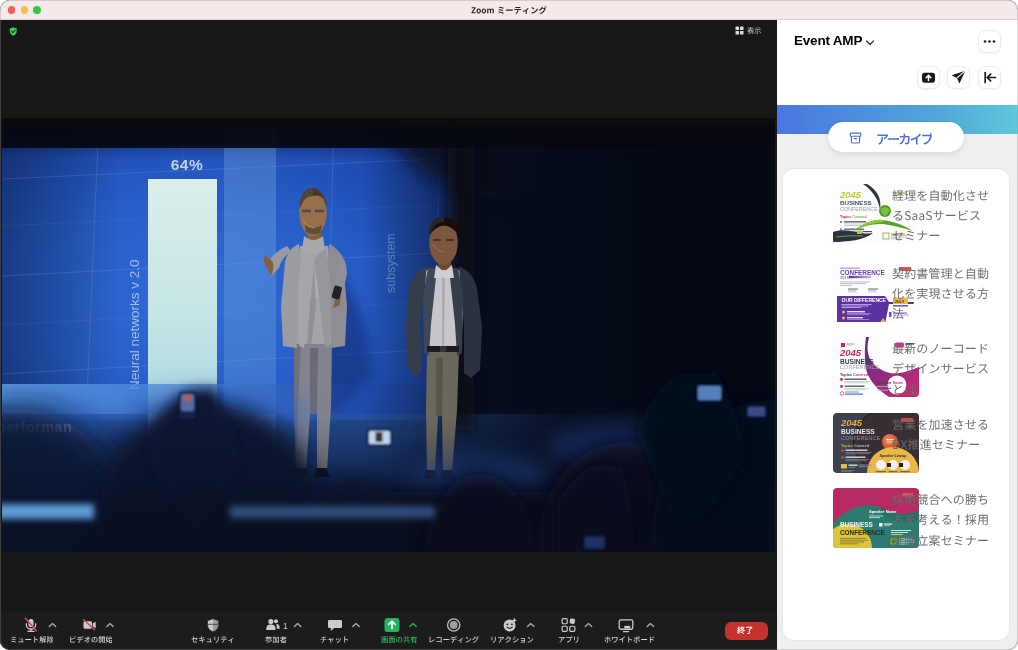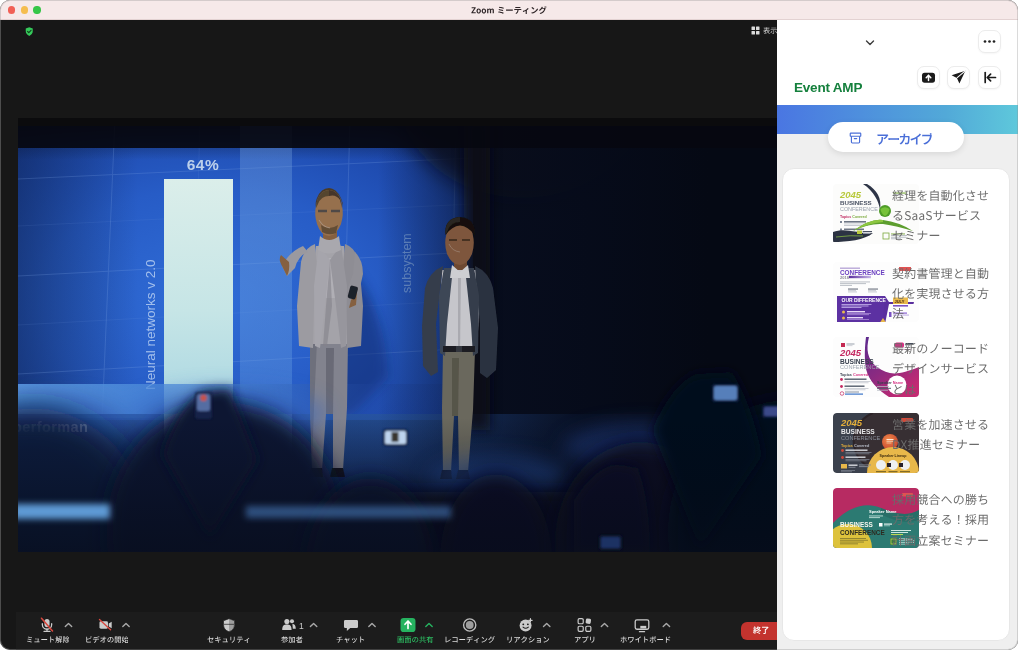--- a/index.html
+++ b/index.html
@@ -1,18 +1,18 @@
 <!DOCTYPE html>
 <html><head><meta charset="utf-8"><style>
 *{margin:0;padding:0;box-sizing:border-box;}
 html,body{width:1018px;height:650px;background:#fff;font-family:"Liberation Sans",sans-serif;overflow:hidden;}
 #win{position:relative;width:1018px;height:650px;border-radius:10px;overflow:hidden;background:#171717;box-shadow:inset 0 0 0 1px rgba(110,110,110,0.28);}
 #titlebar{position:absolute;left:0;top:0;width:1018px;height:20px;background:#f6e9e9;border-bottom:1px solid #e3d2d2;}
 .tl{position:absolute;top:6.3px;width:7.4px;height:7.4px;border-radius:50%;}
-#main{position:absolute;left:16px;top:20px;width:777px;height:630px;background:#171717;}
+#main{position:absolute;left:0;top:20px;width:777px;height:630px;background:#171717;}
 #sidebar{position:absolute;left:777px;top:20px;width:241px;height:630px;background:#efefef;}
 #sbtop{position:absolute;left:0;top:0;width:241px;height:85px;background:#fff;}
 #grad{position:absolute;left:0;top:85px;width:241px;height:29px;background:linear-gradient(90deg,#4a76e2,#52a9d8 70%,#5ec8db);}
 .sbtn{position:absolute;width:23px;height:23px;background:#fff;border:1px solid #ececec;border-radius:7px;box-shadow:0 1px 2px rgba(0,0,0,0.04);}
 #pill{position:absolute;left:51px;top:102px;width:136px;height:30px;background:#fff;border-radius:15px;box-shadow:0 2px 6px rgba(0,0,0,0.10);}
 #card{position:absolute;left:5px;top:148px;width:228px;height:473px;background:#fff;border:1px solid #e7e7e7;border-radius:12px;}
 .thumb{position:absolute;left:15.5px;width:86px;height:60px;border-radius:4px;overflow:hidden;margin-left:40px;}
 #toolbar{position:absolute;left:0;bottom:0;width:777px;height:38px;background:#1c1c1c;}
 #endbtn{position:absolute;left:725px;top:9.5px;width:42.5px;height:18.5px;background:#c3332e;border-radius:6px;}
 .ico{position:absolute;}
@@ -392,21 +392,21 @@
           <path transform="translate(0,250) scale(1,-1)" d="M143 198Q143 196 143 193Q142 189 142 185Q142 181 142 178Q142 171 142 163Q142 154 142 145Q142 137 142 130Q142 125 142 116Q142 107 142 95Q142 83 142 71Q142 58 142 47Q142 35 142 26Q142 17 142 12Q142 2 136 -4Q130 -9 118 -9Q112 -9 106 -9Q99 -9 92 -8Q86 -8 80 -7L78 17Q86 16 94 15Q102 15 106 15Q111 15 114 17Q116 19 116 24Q116 27 116 35Q116 43 116 54Q116 65 116 77Q116 89 116 100Q116 111 116 119Q116 127 116 130Q116 135 116 143Q116 152 116 162Q116 172 116 178Q116 183 115 189Q115 195 114 198ZM27 157Q32 156 38 156Q43 155 49 155Q52 155 61 155Q71 155 83 155Q96 155 111 155Q126 155 141 155Q156 155 169 155Q182 155 191 155Q201 155 204 155Q209 155 215 156Q222 156 226 157V131Q221 131 215 131Q209 131 204 131Q201 131 192 131Q183 131 170 131Q156 131 142 131Q127 131 112 131Q97 131 84 131Q71 131 62 131Q53 131 49 131Q44 131 38 131Q32 131 27 130ZM87 94Q83 86 77 76Q71 67 64 57Q57 47 50 39Q44 31 39 25L17 40Q23 45 30 53Q37 61 43 70Q50 79 55 88Q61 97 65 105ZM193 105Q197 99 203 91Q209 82 215 73Q221 64 227 55Q232 46 236 39L212 27Q209 34 203 43Q198 52 193 62Q187 71 181 79Q176 87 171 93Z M472 167Q471 166 470 163Q470 160 469 157Q468 155 468 153Q466 139 463 123Q460 107 454 91Q449 75 439 60Q424 36 399 18Q375 -1 345 -11L323 11Q341 16 358 24Q375 33 390 45Q405 58 415 73Q422 84 427 97Q432 110 435 125Q438 139 439 153Q436 153 428 153Q420 153 410 153Q399 153 387 153Q375 153 363 153Q351 153 340 153Q329 153 321 153Q312 153 309 153Q309 151 309 146Q309 142 309 136Q309 130 309 125Q309 119 309 114Q309 110 309 107Q309 104 309 99Q309 94 309 89H281Q281 94 281 98Q282 103 282 107Q282 110 282 117Q282 124 282 132Q282 141 282 148Q282 156 282 160Q282 165 281 169Q281 174 281 178Q286 178 293 178Q301 178 309 178Q311 178 318 178Q325 178 335 178Q345 178 357 178Q369 178 381 178Q393 178 404 178Q414 178 422 178Q430 178 434 178Q439 178 444 178Q449 178 453 179Z M519 93Q552 102 580 114Q607 126 628 139Q641 147 654 157Q667 167 678 178Q689 189 697 199L719 179Q708 168 695 157Q682 146 668 135Q654 125 639 116Q625 108 608 99Q590 90 571 83Q551 75 531 69ZM624 126 651 134V20Q651 15 651 9Q652 4 652 -1Q652 -6 653 -9H622Q622 -6 623 -1Q623 4 623 9Q624 15 624 20Z M832 23Q832 27 832 38Q832 48 832 63Q832 77 832 93Q832 109 832 124Q832 139 832 151Q832 162 832 168Q832 173 831 181Q831 189 830 195H860Q860 189 859 182Q858 174 858 168Q858 159 858 146Q858 133 858 118Q858 103 858 88Q859 73 859 59Q859 46 859 36Q859 27 859 23Q859 19 859 13Q859 8 859 2Q860 -4 860 -9H830Q831 -2 831 7Q832 16 832 23ZM853 130Q865 127 880 122Q895 116 911 111Q927 105 940 99Q954 93 964 88L953 61Q942 67 929 73Q916 79 902 84Q889 90 876 94Q863 99 853 102Z M1189 200Q1194 193 1200 183Q1205 174 1209 166L1193 159Q1189 167 1184 176Q1178 186 1173 193ZM1220 207Q1224 202 1227 196Q1231 190 1235 184Q1238 178 1240 174L1224 167Q1220 175 1215 184Q1209 193 1204 200ZM1139 195Q1139 193 1138 189Q1138 186 1138 182Q1137 178 1137 175Q1137 168 1137 159Q1137 151 1137 142Q1137 134 1137 127Q1137 122 1137 113Q1137 103 1137 92Q1137 80 1137 68Q1137 55 1137 44Q1137 32 1137 23Q1137 14 1137 9Q1137 -1 1132 -7Q1126 -12 1114 -12Q1108 -12 1101 -12Q1095 -12 1088 -11Q1082 -11 1076 -10L1074 14Q1082 13 1090 12Q1097 11 1102 11Q1107 11 1109 14Q1112 16 1112 21Q1112 24 1112 32Q1112 40 1112 51Q1112 62 1112 74Q1112 86 1112 97Q1112 108 1112 116Q1112 124 1112 127Q1112 131 1112 140Q1112 149 1112 159Q1112 168 1112 175Q1112 180 1111 186Q1111 192 1110 195ZM1022 154Q1028 153 1033 152Q1039 152 1045 152Q1048 152 1057 152Q1066 152 1079 152Q1092 152 1107 152Q1122 152 1137 152Q1152 152 1165 152Q1178 152 1187 152Q1197 152 1200 152Q1205 152 1211 152Q1217 153 1222 153V127Q1217 128 1211 128Q1205 128 1200 128Q1197 128 1188 128Q1178 128 1165 128Q1152 128 1137 128Q1122 128 1108 128Q1093 128 1080 128Q1067 128 1058 128Q1048 128 1045 128Q1039 128 1033 128Q1028 128 1022 127ZM1083 91Q1078 83 1072 73Q1067 63 1060 54Q1053 44 1046 36Q1040 27 1034 22L1013 36Q1019 42 1026 50Q1033 58 1039 67Q1046 76 1051 85Q1057 94 1060 101ZM1188 102Q1193 96 1199 87Q1205 79 1211 70Q1217 60 1222 52Q1228 43 1231 36L1208 23Q1204 31 1199 40Q1194 49 1188 59Q1183 68 1177 76Q1172 84 1167 90Z M1274 112Q1278 111 1285 111Q1291 110 1298 110Q1305 110 1312 110Q1317 110 1325 110Q1334 110 1345 110Q1356 110 1368 110Q1381 110 1393 110Q1405 110 1416 110Q1427 110 1435 110Q1443 110 1447 110Q1457 110 1464 111Q1471 111 1475 112V81Q1471 81 1463 81Q1456 82 1448 82Q1443 82 1435 82Q1426 82 1416 82Q1405 82 1393 82Q1381 82 1368 82Q1356 82 1345 82Q1334 82 1325 82Q1317 82 1312 82Q1301 82 1291 81Q1281 81 1274 81Z M1667 183Q1670 178 1674 171Q1679 165 1683 158Q1687 151 1690 145L1672 137Q1669 144 1665 151Q1662 157 1658 163Q1654 169 1650 175ZM1698 196Q1702 191 1706 185Q1710 178 1715 171Q1719 164 1722 159L1705 150Q1701 157 1697 164Q1694 170 1690 176Q1686 182 1681 188ZM1574 19Q1574 24 1574 34Q1574 45 1574 59Q1574 74 1574 90Q1574 106 1574 121Q1574 136 1574 147Q1574 159 1574 164Q1574 170 1573 178Q1573 186 1572 192H1603Q1602 186 1601 178Q1601 171 1601 164Q1601 156 1601 143Q1601 130 1601 115Q1601 100 1601 85Q1601 69 1601 56Q1601 43 1601 33Q1601 23 1601 19Q1601 16 1601 10Q1601 4 1602 -2Q1602 -8 1603 -12H1572Q1573 -6 1573 3Q1574 12 1574 19ZM1595 127Q1607 123 1622 118Q1638 113 1653 107Q1669 101 1683 96Q1697 90 1706 85L1695 58Q1685 64 1672 69Q1658 75 1645 81Q1631 86 1618 91Q1605 95 1595 99Z" fill="#dddddd"></path>
         </svg>
 <div id="endbtn"></div>
 <svg style="position:absolute;left:737.2px;top:13.4px;" width="16.4" height="10.7" viewBox="0 0 500 325">
           <path transform="translate(0,250) scale(1,-1)" d="M140 60 157 79Q166 75 176 71Q185 66 194 61Q203 56 209 51L191 31Q186 35 177 41Q168 46 158 51Q149 56 140 60ZM113 15 130 36Q142 33 155 29Q168 24 181 19Q193 14 205 9Q216 4 225 -1L207 -25Q196 -18 180 -10Q164 -3 147 4Q129 11 113 15ZM144 212 173 207Q163 184 147 162Q132 140 110 121Q108 124 104 128Q100 132 96 135Q93 138 89 140Q103 151 113 163Q124 175 131 188Q139 201 144 212ZM148 189H210V163H136ZM202 189H208L213 190L231 179Q220 152 202 129Q184 107 161 90Q139 74 114 64Q113 67 110 72Q106 76 103 81Q99 85 96 87Q120 96 141 110Q162 124 178 143Q194 161 202 183ZM145 169Q155 151 170 135Q186 119 205 106Q225 94 247 87Q244 84 240 79Q236 75 233 70Q230 66 228 62Q205 71 185 86Q165 101 149 120Q133 139 122 160ZM45 212 71 202Q66 193 61 183Q55 173 50 163Q45 154 40 147L20 156Q24 163 29 173Q34 183 38 193Q42 204 45 212ZM74 183 98 172Q89 157 79 142Q68 126 57 112Q46 97 37 86L19 96Q26 105 34 115Q41 126 49 138Q56 149 62 161Q69 173 74 183ZM7 153 21 173Q28 168 34 161Q41 154 47 147Q53 140 56 135L41 111Q38 117 32 125Q26 132 20 140Q13 147 7 153ZM66 123 86 131Q91 123 96 113Q100 104 103 95Q107 86 108 78L87 69Q86 76 83 85Q79 95 75 105Q71 114 66 123ZM6 102Q24 103 47 104Q71 105 96 106L96 82Q73 80 50 79Q27 77 9 76ZM72 61 93 67Q97 57 102 44Q106 31 108 22L86 14Q85 24 80 37Q76 50 72 61ZM17 65 42 61Q40 43 36 26Q32 8 27 -4Q24 -2 20 0Q16 2 11 4Q7 6 4 7Q9 18 13 34Q16 50 17 65ZM45 89H71V-23H45Z M361 127H392V12Q392 0 389 -7Q385 -14 376 -17Q367 -21 353 -22Q339 -22 321 -22Q320 -16 316 -7Q313 2 309 8Q318 8 327 8Q336 7 343 7Q350 7 353 7Q357 7 359 9Q361 10 361 13ZM275 195H450V165H275ZM439 195H447L454 197L477 179Q466 166 452 151Q438 137 422 124Q406 111 391 101Q389 104 385 108Q382 112 378 116Q374 120 371 122Q380 129 390 137Q401 145 410 154Q419 163 426 172Q434 180 439 188Z" fill="#ffffff"></path>
         </svg>
 </div>
 </div>
 <div id="sidebar">
 <div id="sbtop"></div>
-<div style="position:absolute;left:17px;top:13px;font-size:13.5px;font-weight:bold;color:#15803d;letter-spacing:-0.2px;margin-top:47px;">Event AMP</div>
+<div style="position:absolute;left:17px;top:13px;font-size:13.5px;font-weight:bold;color:#000000;letter-spacing:-0.2px;">Event AMP</div>
 <svg class="ico" style="left:88px;top:18.5px;" width="10" height="8" viewBox="0 0 10 8">
         <path d="M1.5 2 L5 5.5 L8.5 2" stroke="#3d3d3d" stroke-width="1.4" fill="none" stroke-linecap="round" stroke-linejoin="round"></path>
       </svg>
 <div class="sbtn" style="left:200.5px;top:9.5px;"></div>
 <svg class="ico" style="left:200.5px;top:9.5px;" width="23" height="23" viewBox="0 0 23 23">
 <circle cx="7" cy="11.5" r="1.35" fill="#222"></circle>
         <circle cx="11.5" cy="11.5" r="1.35" fill="#222"></circle>
         <circle cx="16" cy="11.5" r="1.35" fill="#222"></circle>
       </svg>
 <div class="sbtn" style="left:139.5px;top:46px;"></div>

